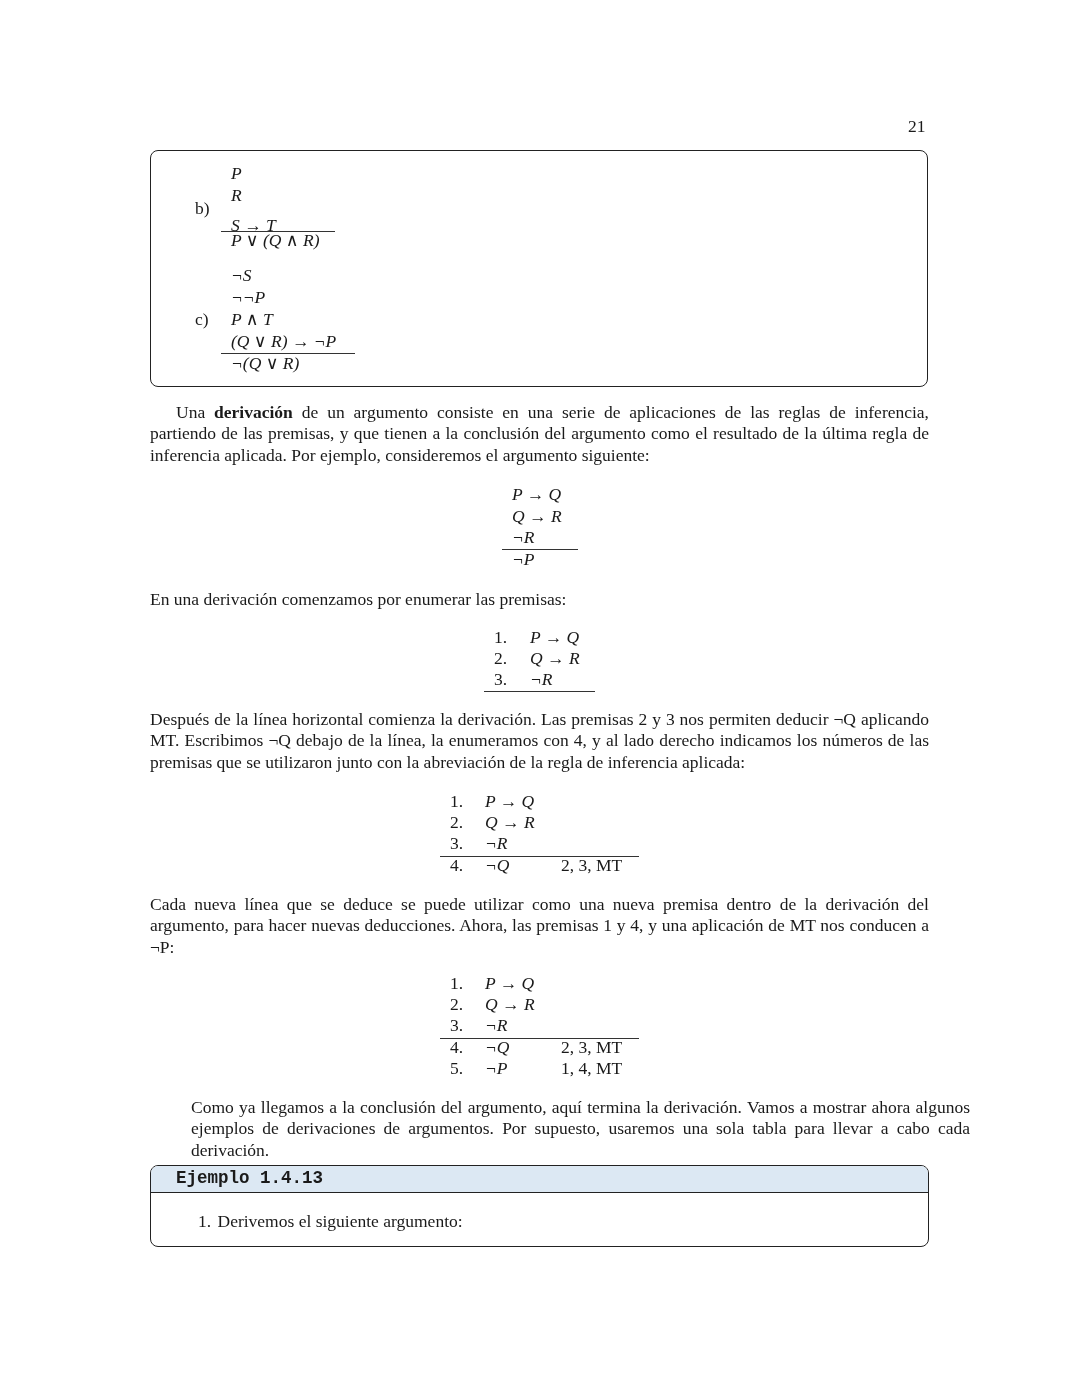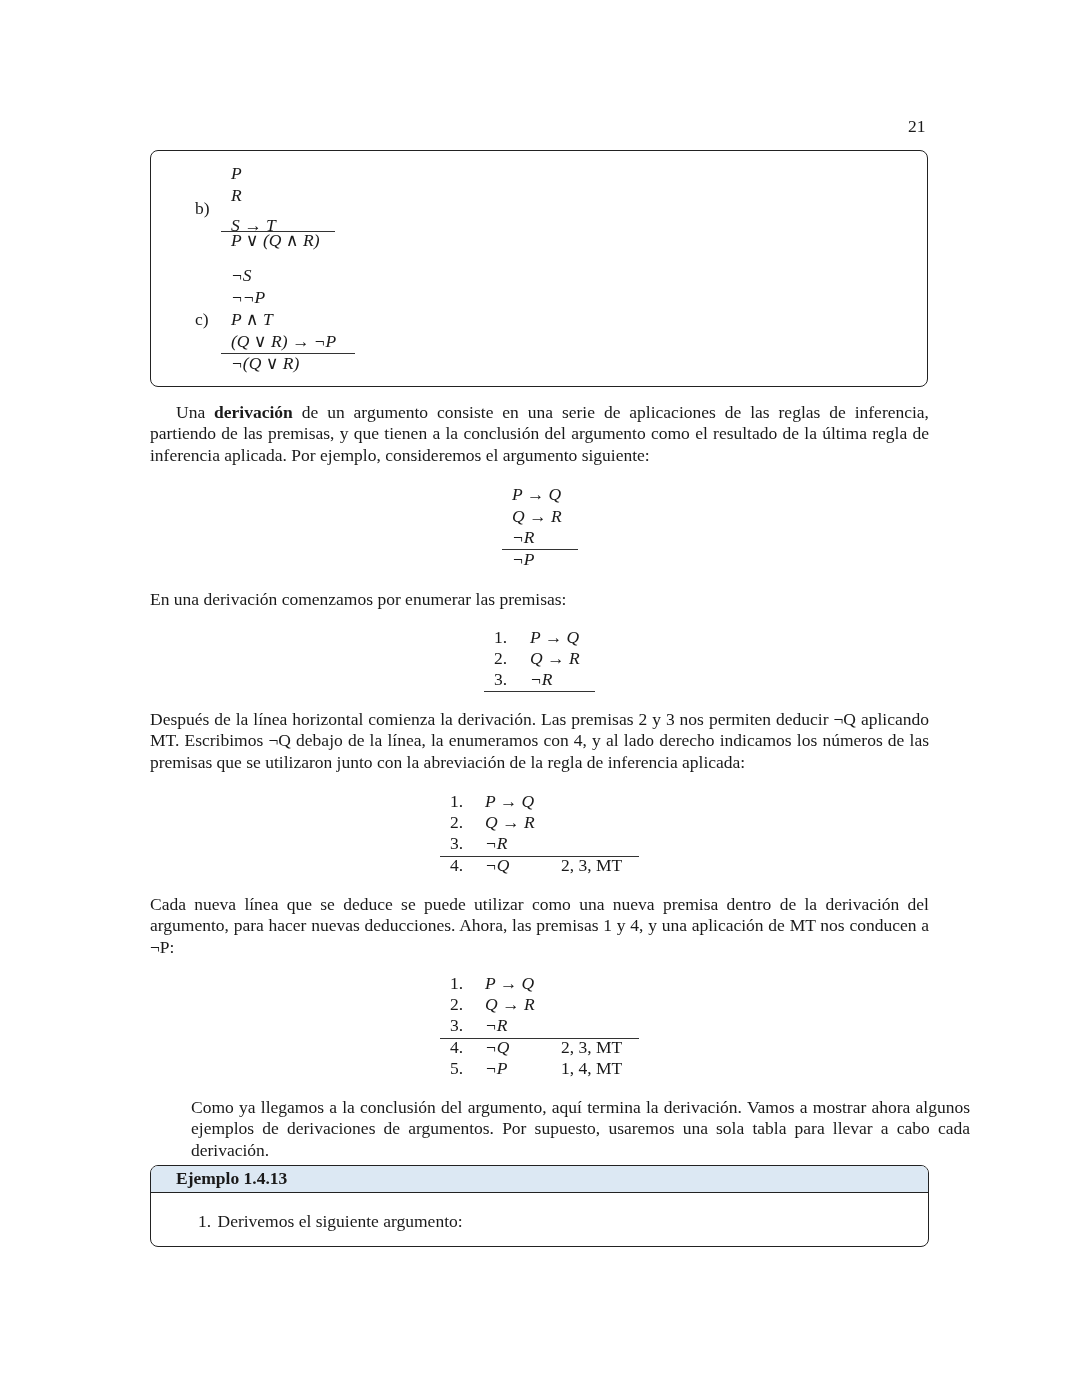--- a/index.html
+++ b/index.html
@@ -33,21 +33,21 @@
   .tbl .just { position: absolute; }
 
   .ex-box {
     position: absolute; left: 150px; top: 1165px; width: 779px; height: 82px;
     border: 1.5px solid #222; border-radius: 8px; box-sizing: border-box; overflow: hidden;
   }
   .ex-head {
     position: absolute; left: 0; top: 0; right: 0; height: 26px;
     background: #dce8f3; border-bottom: 1.5px solid #222;
   }
-  .ex-title { position: absolute; left: 25px; top: 2px; font-weight: bold; }
+  .ex-title { position: absolute; left: 25px; top: 2px; font-weight: bold; font-family: Liberation Mono, monospace; }
   .ex-item { position: absolute; left: 47px; top: 45px; }
 </style>
 </head>
 <body>
 
 <div class="pagenum">21</div>
 
 <div class="box1">
 
   <div class="label" style="left:44px; top:47px;">b)</div>

